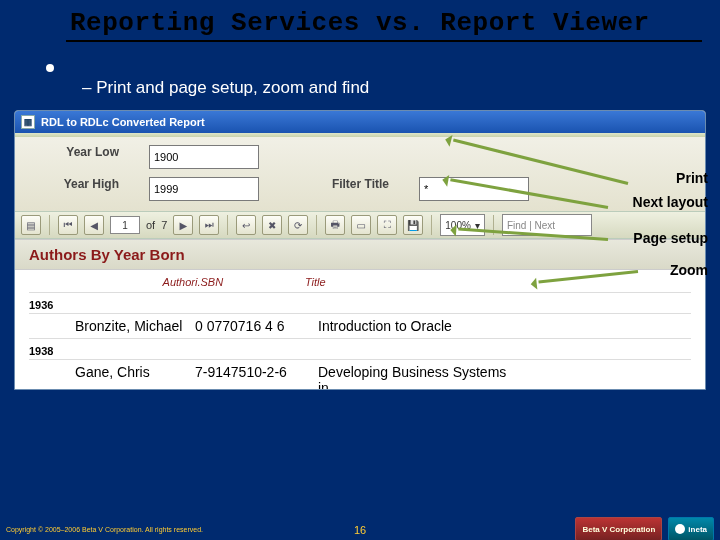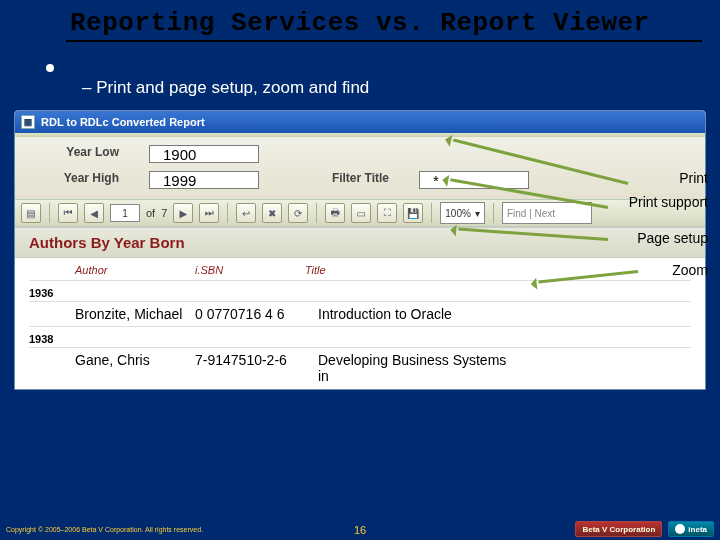--- a/index.html
+++ b/index.html
@@ -63,22 +63,22 @@
   .param-area {
     background: linear-gradient(#f1f0e6, #e4e2cf);
     padding: 8px 14px 10px 14px;
     display: grid;
     grid-template-columns: 90px 110px 100px 110px;
     row-gap: 8px; column-gap: 30px;
     font-size: 12px;
   }
   .param-label { text-align: right; font-weight: bold; color:#444; }
   .param-input {
-    height: 18px; background:#fff; border:1px solid #7a7a7a;
-    font-size: 15px; padding: 1px 13px;
+    height: 24px; background:#fff; border:1px solid #7a7a7a;
+    font-size: 11px; padding: 1px 4px;
     display:flex; align-items:center;
   }
   .toolbar {
     height: 28px;
     background: linear-gradient(#eef0e0, #d6d9c0);
     border-top: 1px solid #bcb;
     border-bottom: 1px solid #bcb;
     display: flex; align-items: center;
     gap: 6px; padding: 0 6px;
     font-size: 11px; color:#333;
@@ -110,41 +110,41 @@
     background: linear-gradient(#e8e8dc,#d9d9c8);
     padding: 6px 14px;
     font-size: 15px; color:#8b1a1a; font-weight:bold;
     border-bottom:1px solid #ccc;
   }
   .col-headers {
     display:flex; padding: 6px 14px 4px 60px;
     font-size: 11px; font-style:italic; color:#8b1a1a;
     gap: 0;
   }
-  .col-headers span:nth-child(1){width:120px;}
+  .col-headers span:nth-child(1){width:120px;text-align:right;}
   .col-headers span:nth-child(2){width:110px;}
   .col-headers span:nth-child(3){width:200px;}
   .year-row { padding: 6px 0 2px 14px; font-size:11px; font-weight:bold;}
   .data-row {
     display:flex; padding: 4px 0 4px 60px; font-size:14px;
   }
   .data-row span:nth-child(1){width:120px;}
   .data-row span:nth-child(2){width:123px;}
   .data-row span:nth-child(3){width:200px;}
   .hr-thin { height:1px; background:#ddd; margin:0 14px; }
 
   
   .callouts {
     position:absolute; right: -2px; top: 64px;
     width: 190px;
     pointer-events:none;
   }
   .callout-label {
     position:absolute; right:0;
-    color:#000; font-weight:400; font-size:14px;
+    color:#000; font-weight:700; font-size:14px;
     background: transparent;
   }
   .arrow {
     position:absolute;
     border-top: 3px solid #7ea23f;
     transform-origin: right center;
   }
   .arrow::after{
     content:""; position:absolute; left:-2px; top:-6px;
     border: 6px solid transparent; border-right-color:#7ea23f;
@@ -154,21 +154,21 @@
   .footer {
     position:absolute; bottom:0; left:0; right:0;
     height: 22px;
     display:flex; align-items:center; justify-content:space-between;
     padding: 0 6px;
     background: transparent;
   }
   .copyright { font-size:7px; color:#ffcc33; }
   .page-num { font-size:11px; color:#ffcc33; position:absolute; left:50%; transform:translateX(-50%); bottom:4px; }
   .logos { display:flex; gap:6px; }
-  .logo { height:16px; padding:1px 6px; font-size:8px; font-weight:bold;
+  .logo { height:24px; padding:1px 6px; font-size:8px; font-weight:bold;
     display:flex;align-items:center;border-radius:2px;}
   .logo.betav { background:linear-gradient(#b33,#722); color:#ffd; border:1px solid #a44;}
   .logo.ineta { background:linear-gradient(#08a,#056); color:#fff; border:1px solid #07a;}
   .logo.ineta::before{content:"";width:10px;height:10px;border-radius:50%;background:#fff;margin-right:3px;}
 </style>
 </head>
 <body>
 
 <div class="slide-title">Reporting Services vs. Report Viewer</div>
 <div class="title-rule"></div>
@@ -255,21 +255,21 @@
         <span>Developing Business Systems in</span>
       </div>
     </div>
   </div>
 
   <div class="callouts">
     <div class="arrow" style="top:8px; right:80px; width:180px; transform:rotate(14deg);"></div>
     <div class="callout-label" style="top:-4px;">Print</div>
 
     <div class="arrow" style="top:32px; right:100px; width:160px; transform:rotate(10deg);"></div>
-    <div class="callout-label" style="top:20px;">Print support</div>
+    <div class="callout-label" style="top:20px;">Next layout</div>
 
     <div class="arrow" style="top:64px; right:100px; width:150px; transform:rotate(4deg);"></div>
     <div class="callout-label" style="top:56px;">Page setup</div>
 
     <div class="arrow" style="top:96px; right:70px; width:100px; transform:rotate(-6deg);"></div>
     <div class="callout-label" style="top:88px;">Zoom</div>
   </div>
 </div>
 
 <div class="footer">

